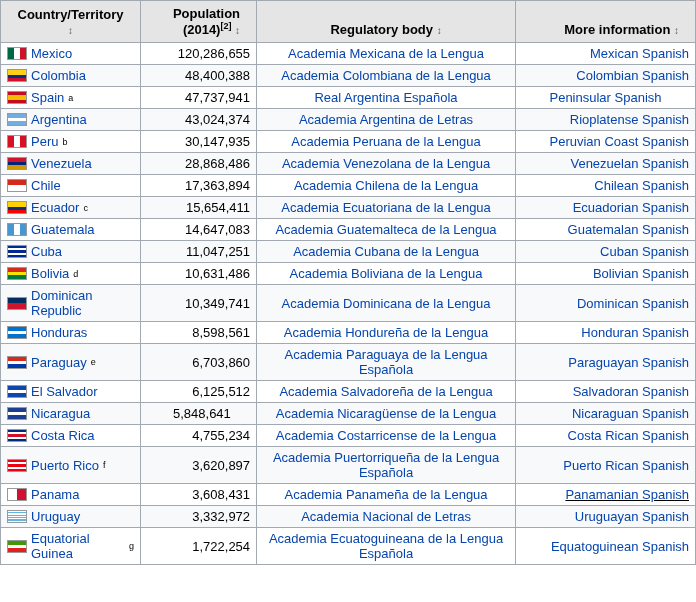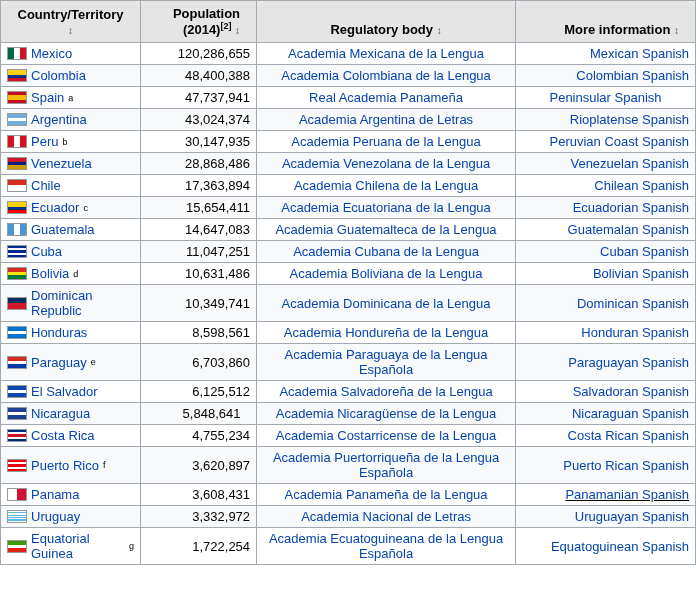--- a/index.html
+++ b/index.html
@@ -128,21 +128,21 @@
         </tr>
         <tr>
           <td>
             <div class="country-cell">
               <span class="flag-img flag-spain"></span>
               <a href="#" class="link-blue">Spain</a>
               <sup>a</sup>
             </div>
           </td>
           <td style="text-align: right;">47,737,941</td>
-          <td style="text-align: center;"><a href="#" class="link-blue">Real Academia Panameña</a></td>
+          <td style="text-align: center;"><a href="#" class="link-blue">Real Argentina Española</a></td>
           <td style="text-align: center;"><a href="#" class="link-blue">Peninsular Spanish</a></td>
         </tr>
         <tr>
           <td>
             <div class="country-cell">
               <span class="flag-img flag-argentina"></span>
               <a href="#" class="link-blue">Argentina</a>
             </div>
           </td>
           <td style="text-align: right;">43,024,374</td>
@@ -274,21 +274,21 @@
           <td style="text-align: center;"><a href="#" class="link-blue">Academia Salvadoreña de la Lengua</a></td>
           <td style="text-align: right;"><a href="#" class="link-blue">Salvadoran Spanish</a></td>
         </tr>
         <tr>
           <td>
             <div class="country-cell">
               <span class="flag-img flag-nicaragua"></span>
               <a href="#" class="link-blue">Nicaragua</a>
             </div>
           </td>
-          <td style="text-align: center; padding-left: 32px;">5,848,641</td>
+          <td style="text-align: left; padding-left: 32px;">5,848,641</td>
           <td style="text-align: center;"><a href="#" class="link-blue">Academia Nicaragüense de la Lengua</a></td>
           <td style="text-align: right;"><a href="#" class="link-blue">Nicaraguan Spanish</a></td>
         </tr>
         <tr>
           <td>
             <div class="country-cell">
               <span class="flag-img flag-costarica"></span>
               <a href="#" class="link-blue">Costa Rica</a>
             </div>
           </td>

